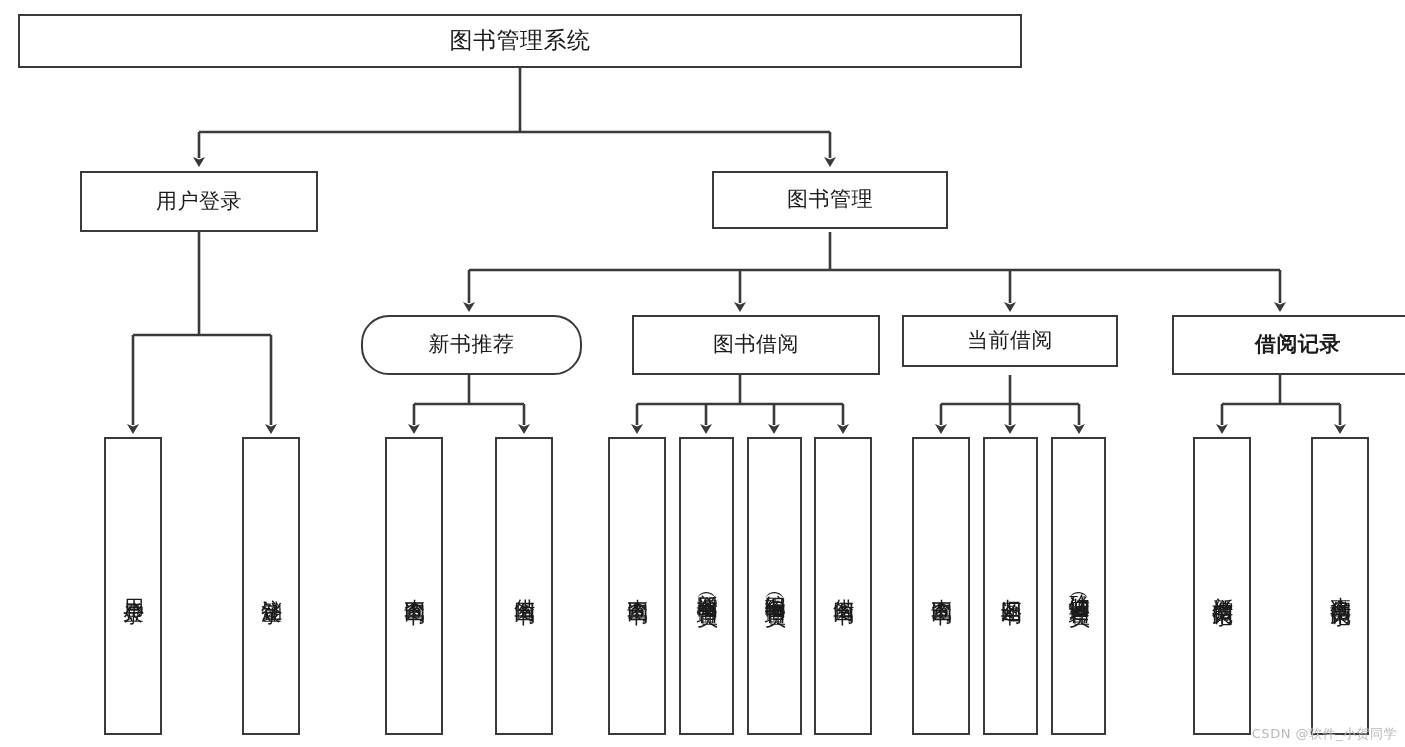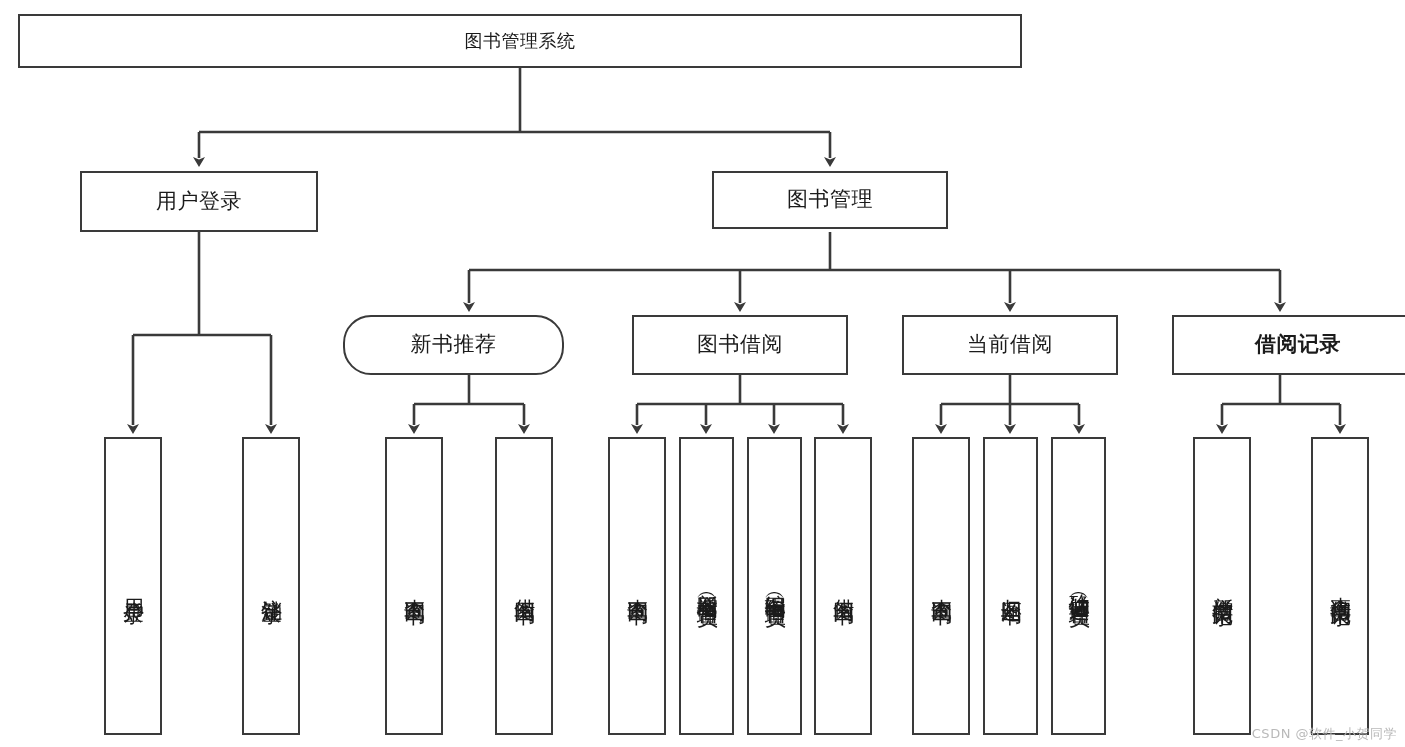--- a/index.html
+++ b/index.html
@@ -34,21 +34,21 @@
     justify-content: center;
     color: #1b1b1b;
     z-index: 2;
   }
   .node.h {
     font-size: 21px;
     letter-spacing: 0.5px;
     line-height: 1.2;
   }
   .node.root {
-    font-size: 18px;
+    font-size: 23px;
   }
   .node.leaf {
     font-size: 21px;
     line-height: 1.12;
     padding: 4px 0;
   }
   .vtext {
     writing-mode: vertical-rl;
     text-orientation: upright;
     -webkit-writing-mode: vertical-rl;
@@ -128,27 +128,27 @@
     <span>图书管理系统</span>
   </div>
 
   <div class="node h" style="left:80px; top:171px; width:238px; height:61px;">
     <span>用户登录</span>
   </div>
   <div class="node h" style="left:712px; top:171px; width:236px; height:58px;">
     <span>图书管理</span>
   </div>
 
-  <div class="node h" style="left:343px; top:315px; width:221px; height:60px;border-radius:28px;">
+  <div class="node h" style="left:361px; top:315px; width:221px; height:60px;border-radius:28px;">
     <span>新书推荐</span>
   </div>
-  <div class="node h" style="left:632px; top:315px; width:216px; height:60px;">
+  <div class="node h" style="left:632px; top:315px; width:248px; height:60px;">
     <span>图书借阅</span>
   </div>
-  <div class="node h" style="left:902px; top:315px; width:216px; height:60px;">
+  <div class="node h" style="left:902px; top:315px; width:216px; height:52px;">
     <span>当前借阅</span>
   </div>
   <div class="node h" style="left:1172px; top:315px; width:252px; height:60px;font-weight:bold;">
     <span>借阅记录</span>
   </div>
 
   <div class="node leaf" style="left:104px; top:437px; width:58px; height:298px;">
     <span class="vtext">用户登录</span>
   </div>
   <div class="node leaf" style="left:242px; top:437px; width:58px; height:298px;">

